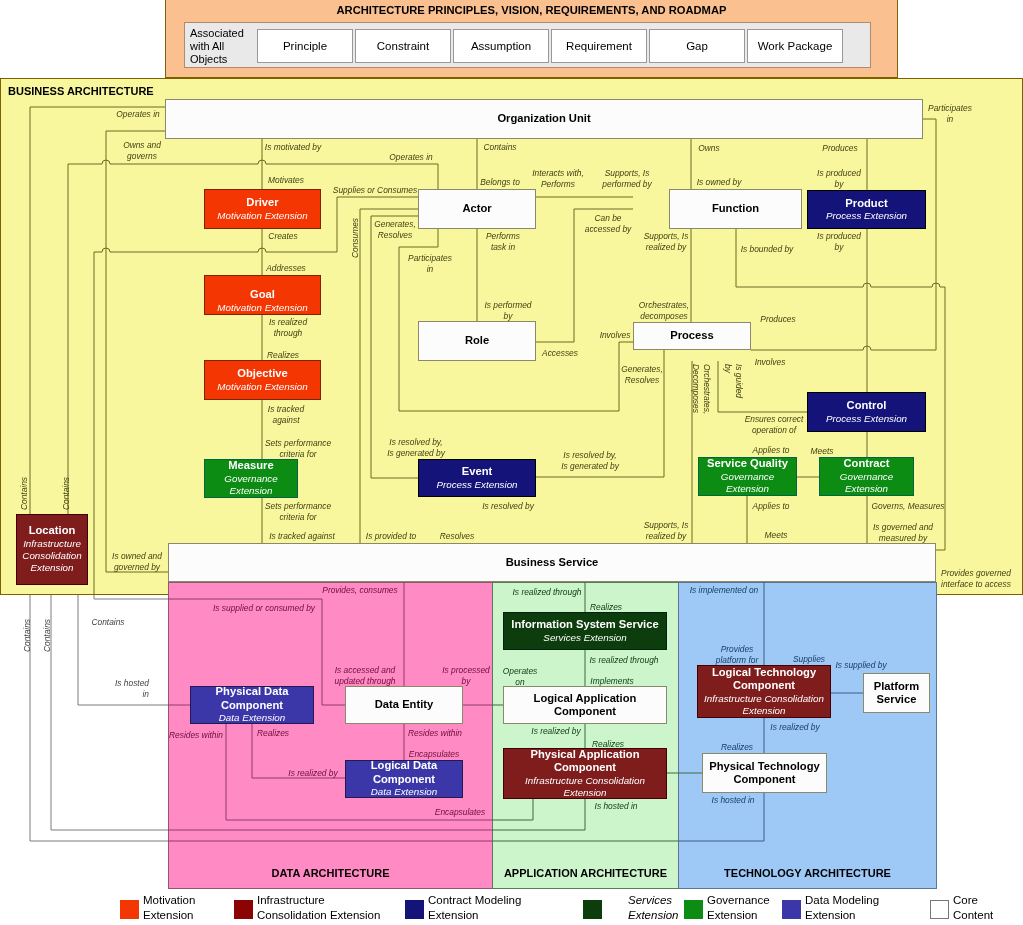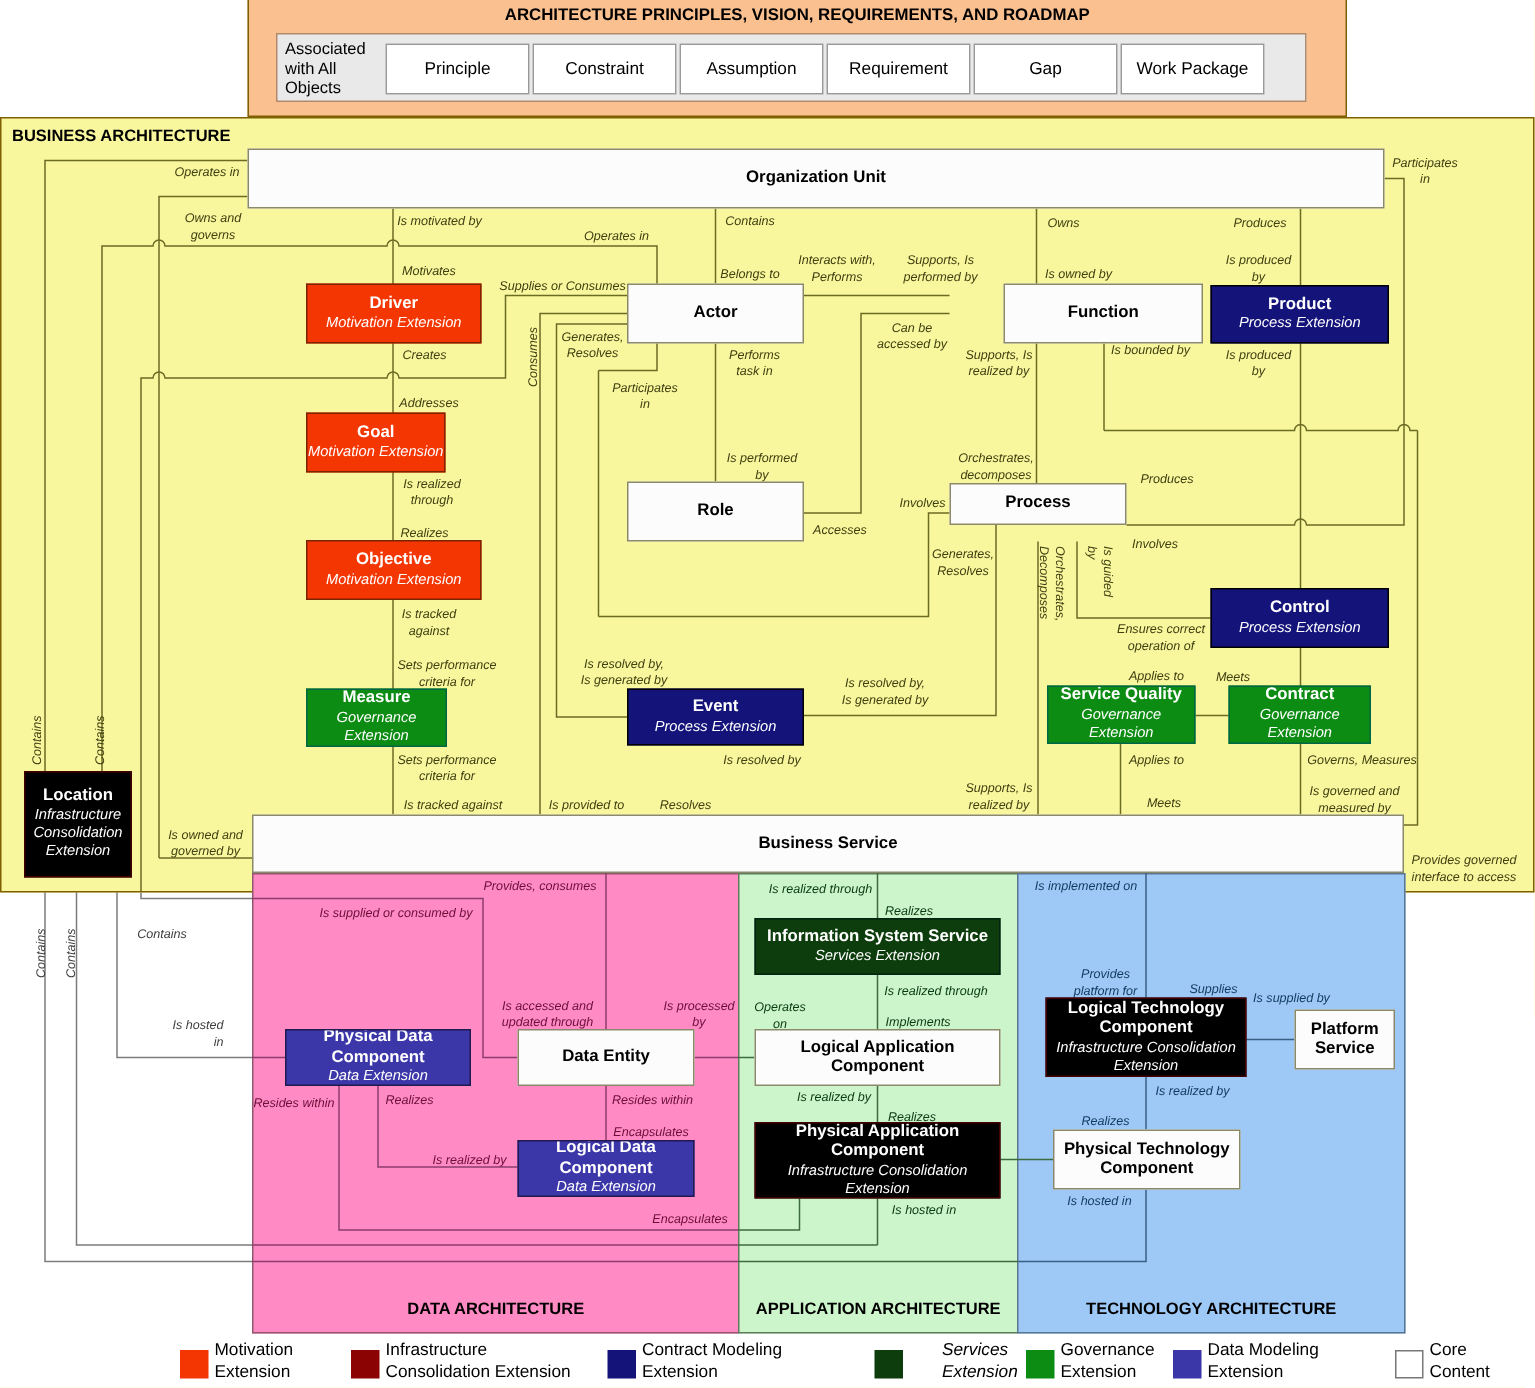--- a/index.html
+++ b/index.html
@@ -31,21 +31,21 @@
   .layer-title{position:absolute;bottom:9px;left:0;width:100%;text-align:center;
        font-size:11px;font-weight:bold;color:#000;}
 
   
   .node{position:absolute;display:flex;flex-direction:column;align-items:center;
         justify-content:center;text-align:center;overflow:hidden;}
   .node .t{font-weight:bold;font-size:11.2px;line-height:13.4px;}
   .node .s{font-style:italic;font-size:9.8px;line-height:12.4px;}
   .n-core{background:#fcfcfc;border:1px solid #8a8a6a;color:#000;}
   .n-motivation{background:#f43603;border:1px solid #7a2500;color:#fff;}
-  .n-infrastructure{background:#000000;border:1px solid #400;color:#fff;}
+  .n-infrastructure{background:#7f1d1d;border:1px solid #400;color:#fff;}
   .n-process{background:#13137a;border:1px solid #000;color:#fff;}
   .n-governance{background:#0d8c14;border:1px solid #064;color:#fff;}
   .n-services{background:#0d3d0d;border:1px solid #021;color:#fff;}
   .n-datamod{background:#3c37a8;border:1px solid #201a50;color:#fff;}
 
   
   .elabel{position:absolute;font-style:italic;font-size:8.4px;line-height:11.2px;
           text-align:center;white-space:nowrap;transform:translateX(-50%);
           color:#3f3f10;pointer-events:none;}
   .elabel.rot{transform-origin:0 0;transform:rotate(90deg);text-align:left;}
@@ -215,21 +215,21 @@
         <div>task in</div>
       </div>
       <div class="elabel " style="left: 608px; top: 213px;">
         <div>Can be</div>
         <div>accessed by</div>
       </div>
       <div class="elabel " style="left: 666px; top: 231px;">
         <div>Supports, Is</div>
         <div>realized by</div>
       </div>
-      <div class="elabel " style="left: 767px; top: 228px;">
+      <div class="elabel " style="left: 767px; top: 244px;">
         <div>Is bounded by</div>
       </div>
       <div class="elabel " style="left: 839px; top: 231px;">
         <div>Is produced</div>
         <div>by</div>
       </div>
       <div class="elabel " style="left: 286px; top: 263px;">
         <div>Addresses</div>
       </div>
       <div class="elabel " style="left: 430px; top: 253px;">
@@ -442,21 +442,21 @@
       </div>
     </div>
   <div class="abs" id="nodes">
       <div class="node n-core" style="left: 165px; top: 99px; width: 758px; height: 40px;">
         <div class="t">Organization Unit</div>
       </div>
       <div class="node n-motivation" style="left: 204px; top: 189px; width: 117px; height: 40px;">
         <div class="t">Driver</div>
         <div class="s">Motivation Extension</div>
       </div>
-      <div class="node n-motivation" style="left: 204px; top: 275px; width: 93px; height: 40px;">
+      <div class="node n-motivation" style="left: 204px; top: 275px; width: 117px; height: 40px; justify-content: flex-end;">
         <div class="t">Goal</div>
         <div class="s">Motivation Extension</div>
       </div>
       <div class="node n-motivation" style="left: 204px; top: 360px; width: 117px; height: 40px;">
         <div class="t">Objective</div>
         <div class="s">Motivation Extension</div>
       </div>
       <div class="node n-governance" style="left: 204px; top: 459px; width: 94px; height: 39px;">
         <div class="t">Measure</div>
         <div class="s">Governance Extension</div>

